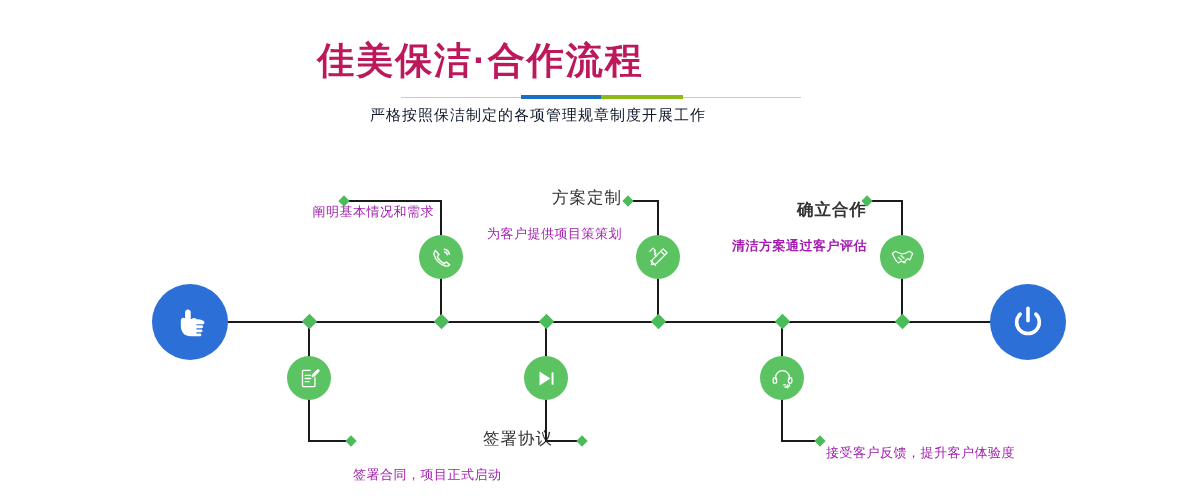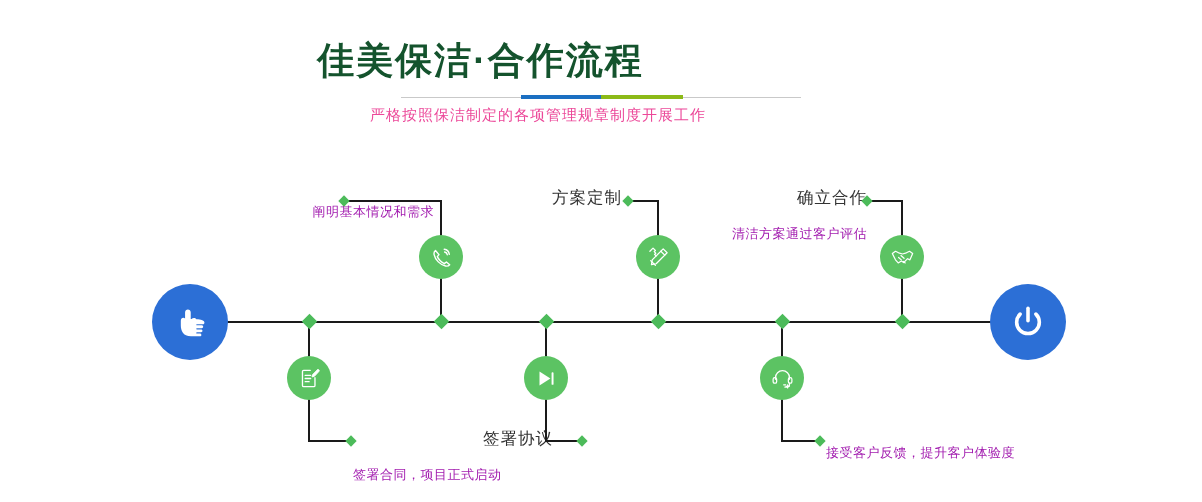--- a/index.html
+++ b/index.html
@@ -9,21 +9,21 @@
     font-family: "Liberation Sans", "DejaVu Sans", sans-serif;
     overflow: hidden;
   }
   #root { position: relative; width: 1202px; height: 502px; background:#fff; }
 
   
   .header { position:absolute; left:0; top:0; width:1202px; height:150px; }
   .title {
     position:absolute; left:0; top:38px; width:961px;
     text-align:center;
-    font-size:37px; font-weight:700; color:#14532d;
+    font-size:37px; font-weight:700; color:#be185d;
     letter-spacing:2px; line-height:46px;
     white-space:nowrap;
   }
   .divider-wrap {
     position:absolute; left:401px; top:95px; width:400px; height:4px;
   }
   .divider-line {
     position:absolute; left:0; top:1.5px; width:400px; height:1px;
     background:#c9c9c9;
   }
@@ -31,21 +31,21 @@
     position:absolute; left:120px; top:0px; width:80px; height:4px;
     background:#1b6fc2;
   }
   .divider-green {
     position:absolute; left:200px; top:0px; width:82px; height:4px;
     background:#8cba17;
   }
   .subtitle {
     position:absolute; left:0; top:106px; width:1076px;
     text-align:center;
-    font-size:15px; color:#ec4899; letter-spacing:1px;
+    font-size:15px; color:#0f172a; letter-spacing:1px;
     white-space:nowrap;
   }
 
   
   .axis {
     position:absolute; left:190px; top:321px; width:838px; height:1.6px;
     background:#1a1a1a;
   }
 
   .endcap {
@@ -185,20 +185,21 @@
           <path d="M38 16l10 10"></path>
           <path d="M20 10l-8 8 22 22 8-8z" opacity="0"></path>
           <path d="M12 40l12 12"></path>
           <path d="M10 16l8-8 6 6-3 3 4 4-3 3 4 4"></path>
         </svg>
       </span>
     </div>
   </div>
   <div class="lbl above" style="left:320px; top:186px; width:302px;">
     <div class="lbl-title">方案定制</div>
+    <div class="lbl-desc">为客户提供项目策策划</div>
   </div>
 
   <div class="node" style="left:546px; top:321px;">
     <div class="vline" style="top:0px; height:119px;"></div>
     <div class="hline" style="left:-1px; top:119px; width:36px;"></div>
     <div class="tip-dot" style="left:32px; top:115.5px;"></div>
     <div class="diamond" style="top:-5.5px;"></div>
     <div class="circle" style="top:35px;">
       <span>
         <svg width="25" height="25" viewBox="0 0 64 64" fill="#ffffff">
@@ -216,21 +217,21 @@
     <div class="diamond" style="top:-5.5px;"></div>
     <div class="circle" style="top:-86px;">
       <span>
         <svg width="25" height="25" viewBox="0 0 64 64" fill="none" stroke="#ffffff" stroke-width="3.1" stroke-linecap="round" stroke-linejoin="round">
           <path d="M6 22l8-6 8 4 10 3 10-3 8-4 8 6-7 16-6-3-10 10-6-4-8 5-7-8z"></path>
           <path d="M22 32l7 6M28 27l8 7M34 42l5 4"></path>
         </svg>
       </span>
     </div>
   </div>
-  <div class="lbl above" style="left:565px; top:186px; width:302px;">
+  <div class="lbl above" style="left:565px; top:198px; width:302px;font-weight:bold;">
     <div class="lbl-title">确立合作</div>
     <div class="lbl-desc">清洁方案通过客户评估</div>
   </div>
 
   <div class="node" style="left:782px; top:321px;">
     <div class="vline" style="top:0px; height:119px;"></div>
     <div class="hline" style="left:-1px; top:119px; width:38px;"></div>
     <div class="tip-dot" style="left:34px; top:115.5px;"></div>
     <div class="diamond" style="top:-5.5px;"></div>
     <div class="circle" style="top:35px;">

